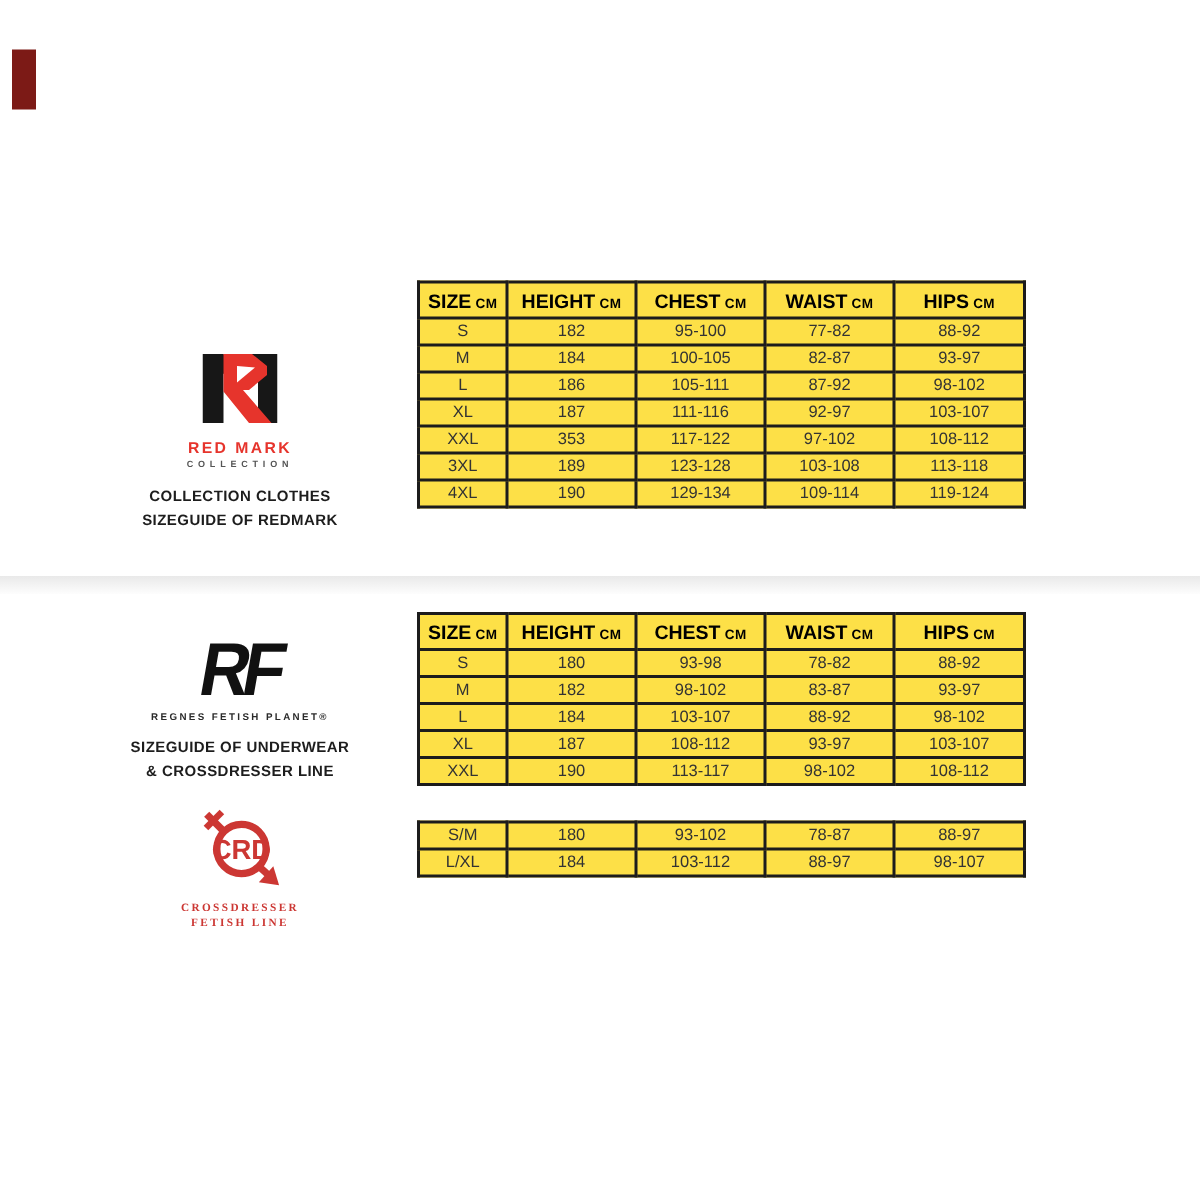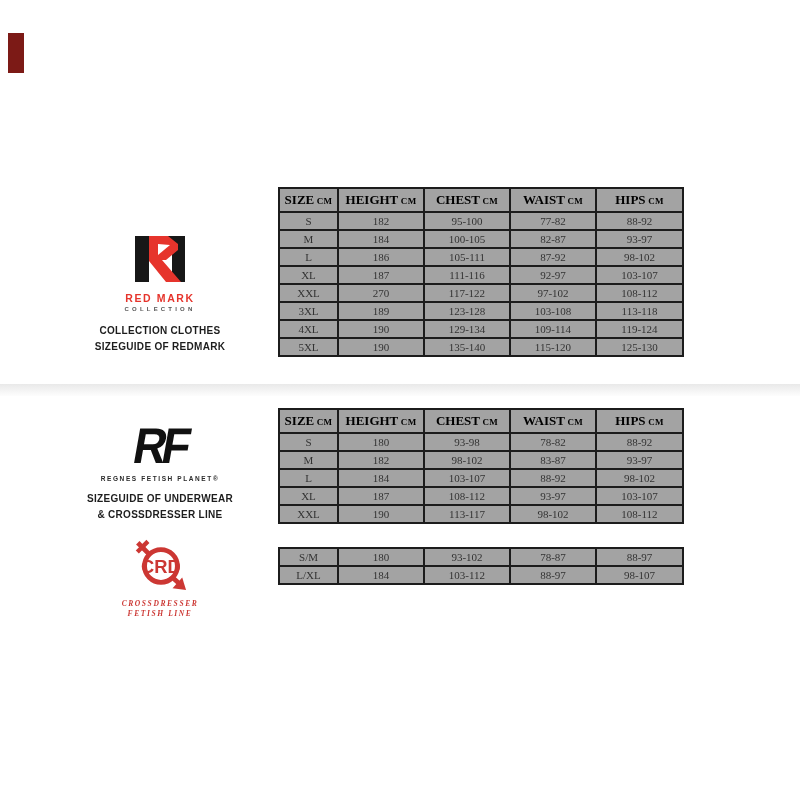--- a/index.html
+++ b/index.html
@@ -6,21 +6,21 @@
   .canvas {
     position:relative; width:800px; height:800px; background:#ffffff;
     font-family:"Liberation Sans", sans-serif; overflow:hidden;
   }
 
   .corner-mark { position:absolute; left:8px; top:33px; width:16px; height:40px; }
 
   
   table.stable {
     position:absolute; border-collapse:collapse; table-layout:fixed;
-    width:404px; background:#a3a3a3;font-family:Liberation Serif, serif;
+    width:404px; background:#fde047;
   }
   table.stable th, table.stable td {
     border:2px solid #1c1c1c; text-align:center; vertical-align:middle; padding:0;
     overflow:hidden; white-space:nowrap;
   }
   table.stable th { height:22px; font-size:13px; font-weight:bold; color:#000; }
   table.stable th .h-unit { font-size:9px; font-weight:bold; letter-spacing:.3px; }
   table.stable td { height:16px; font-size:11px; color:#333; }
   #table-redmark { left:278px; top:187px; }
   #table-underwear { left:278px; top:408px; }
@@ -121,45 +121,38 @@
         </tr>
         <tr>
           <td>XL</td>
           <td>187</td>
           <td>111-116</td>
           <td>92-97</td>
           <td>103-107</td>
         </tr>
         <tr>
           <td>XXL</td>
-          <td>270</td>
+          <td>353</td>
           <td>117-122</td>
           <td>97-102</td>
           <td>108-112</td>
         </tr>
         <tr>
           <td>3XL</td>
           <td>189</td>
           <td>123-128</td>
           <td>103-108</td>
           <td>113-118</td>
         </tr>
         <tr>
           <td>4XL</td>
           <td>190</td>
           <td>129-134</td>
           <td>109-114</td>
           <td>119-124</td>
-        </tr>
-        <tr>
-          <td>5XL</td>
-          <td>190</td>
-          <td>135-140</td>
-          <td>115-120</td>
-          <td>125-130</td>
         </tr>
       </tbody>
     </table>
 
   <div class="divider"></div>
 
   <div class="brand brand-2">
     <div class="rf-mark">RF</div>
     <div class="rf-sub">REGNES FETISH PLANET®</div>
     <div class="caption">
@@ -252,19 +245,19 @@
 
   <div class="brand brand-3">
     <svg width="62" height="56" viewBox="0 0 64 58">
       <circle cx="33" cy="30" r="17" fill="none" stroke="#cc3733" stroke-width="5"></circle>
       <line x1="21" y1="18" x2="9" y2="6" stroke="#cc3733" stroke-width="5"></line>
       <line x1="8.5" y1="15.5" x2="19.5" y2="4.5" stroke="#cc3733" stroke-width="4.5"></line>
       <line x1="45" y1="42" x2="55" y2="51" stroke="#cc3733" stroke-width="5"></line>
       <polygon points="59,55 45,53 55,42" fill="#cc3733"></polygon>
       <text x="33" y="37" text-anchor="middle" font-family="Liberation Sans, sans-serif" font-weight="bold" font-size="19" fill="#cc3733">CRD</text>
     </svg>
-    <div class="crd-caption" style="color: rgb(204, 55, 51); font-style: italic;">
+    <div class="crd-caption" style="color: rgb(204, 55, 51);">
       <div>CROSSDRESSER</div>
       <div>FETISH LINE</div>
     </div>
   </div>
 
 </div>
 
 </body></html>

